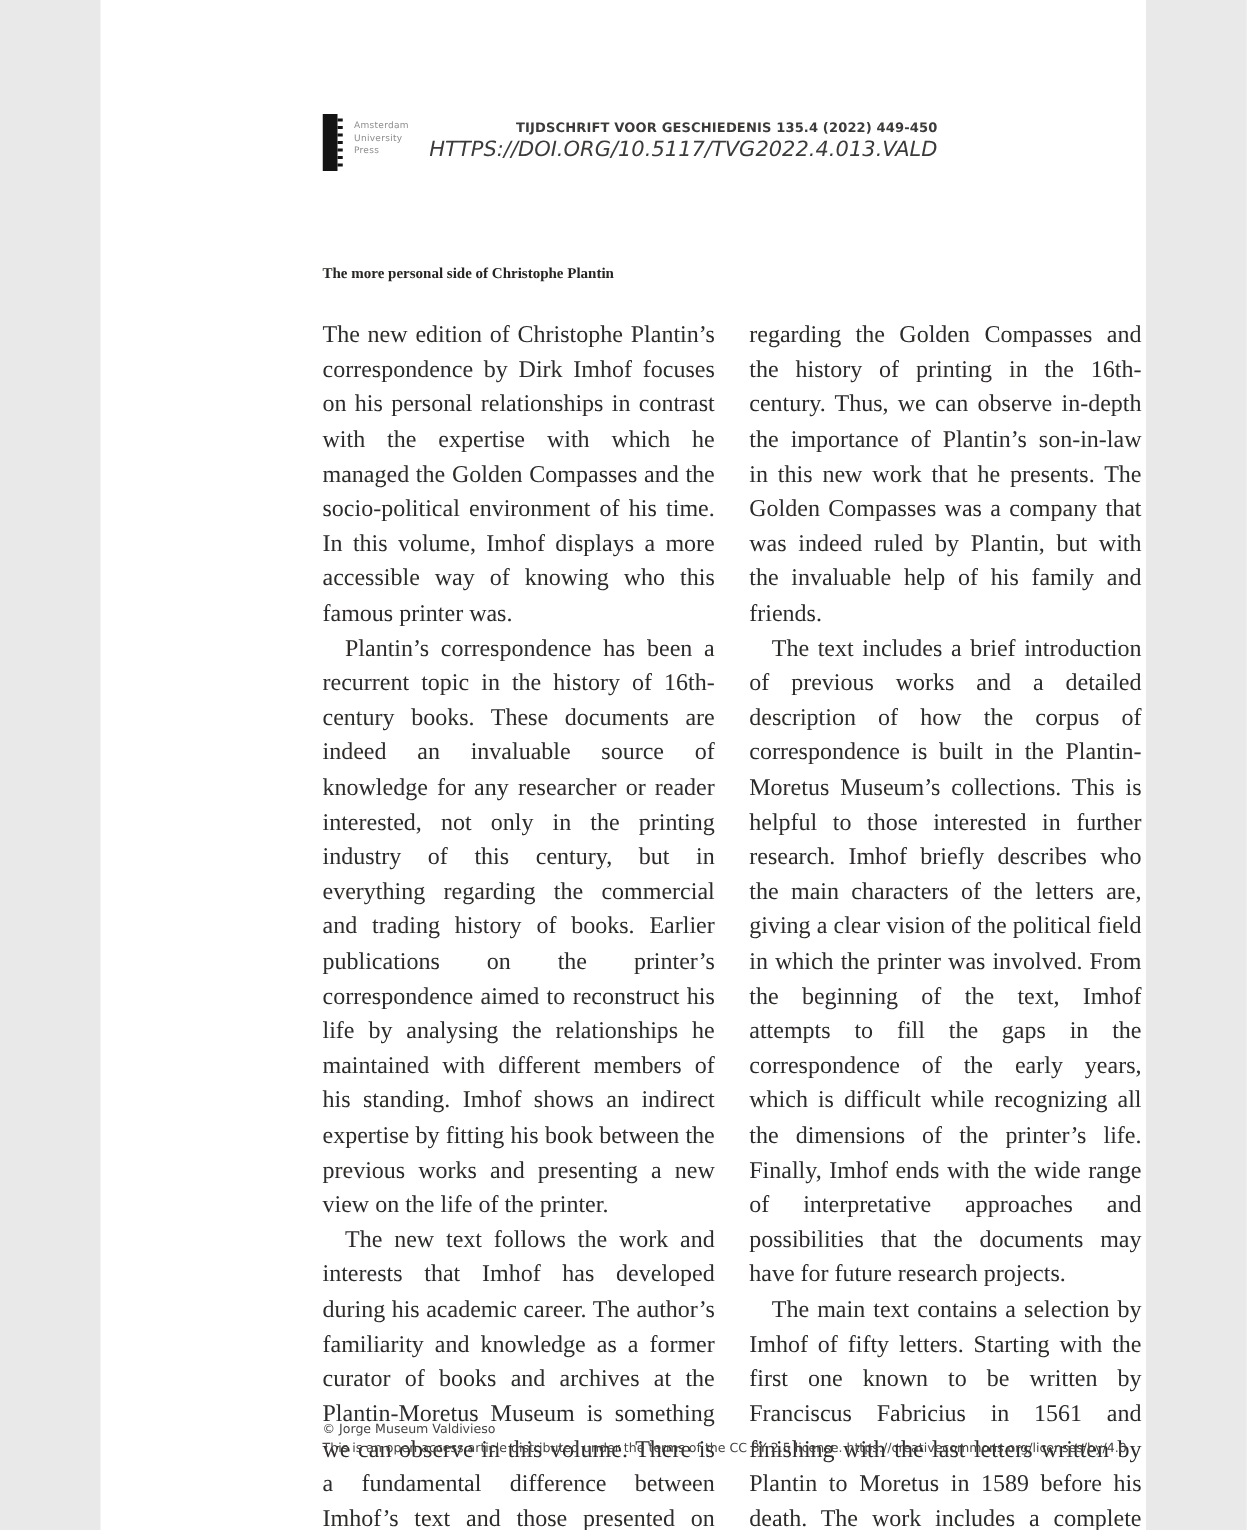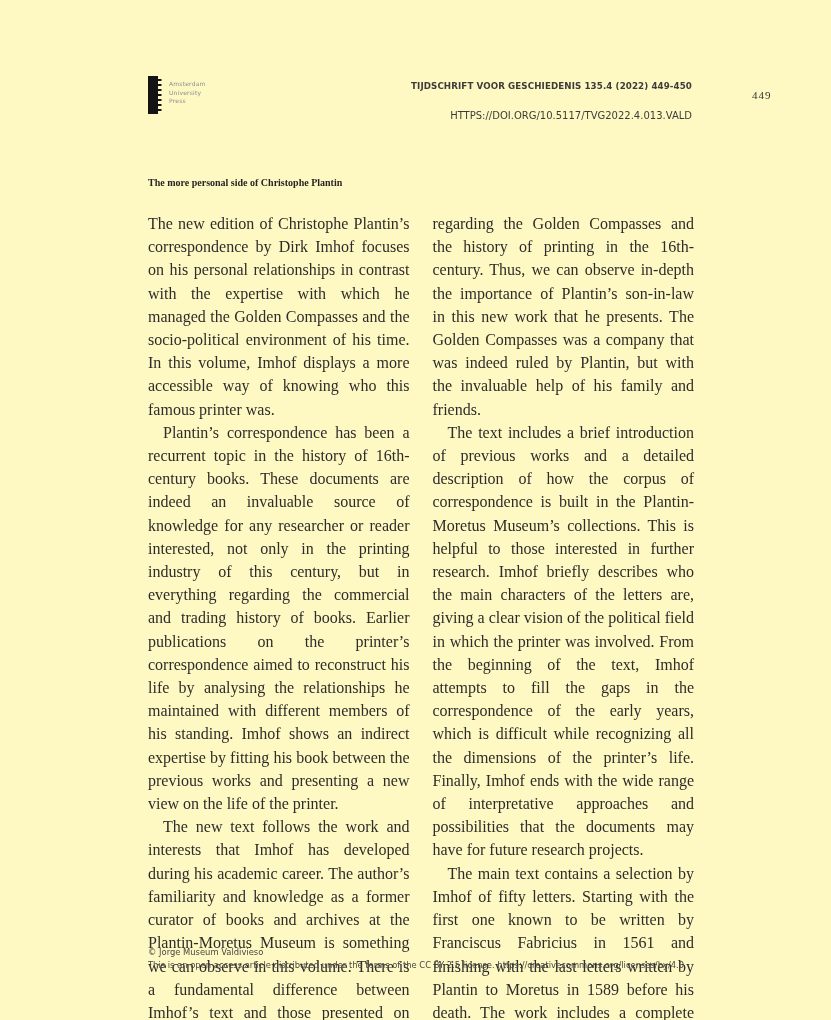--- a/index.html
+++ b/index.html
@@ -1,30 +1,30 @@
 <!DOCTYPE html>
 <html><head>
 <meta charset="utf-8">
 <style>
   html,body { margin:0; padding:0; background:#e9e9e9; }
   .page {
-    position:relative; width:831px; height:1020px; background:#fef9c3;
+    position:relative; width:697px; height:1020px; background:#ffffff;
     margin:0 auto; overflow:hidden;
     font-family:"Liberation Serif","DejaVu Serif",serif;
   }
   
   .logo { position:absolute; left:148px; top:76px; display:flex; align-items:flex-start; }
   .logo svg { display:block; }
   .logo-text { margin-left:7px; margin-top:4px;
     font-family:"DejaVu Sans","Liberation Sans",sans-serif;
     font-size:6px; line-height:8.5px; color:#8d8d8d; letter-spacing:.2px; }
   .header-right { position:absolute; right:139px; top:81px; text-align:right;
     font-family:"DejaVu Sans","Liberation Sans",sans-serif; color:#3d3b3a; }
   .journal-line { font-size:8.7px; font-weight:bold; letter-spacing:.1px; }
-  .doi-line { font-size:10px; margin-top:19px; }
+  .doi-line { font-size:14px; font-style:italic; margin-top:1px; }
   .page-number { position:absolute; left:752px; top:89px;
     font-size:11px; color:#333; letter-spacing:1px; }
   
   .citation { position:absolute; left:148px; top:126px; width:547px;
     font-size:13.4px; line-height:21px; color:#2b2927; }
   .citation i { font-style:italic; }
   
   .article-heading { position:absolute; left:148px; top:177px; margin:0;
     font-size:10px; font-weight:bold; color:#272523; }
   

